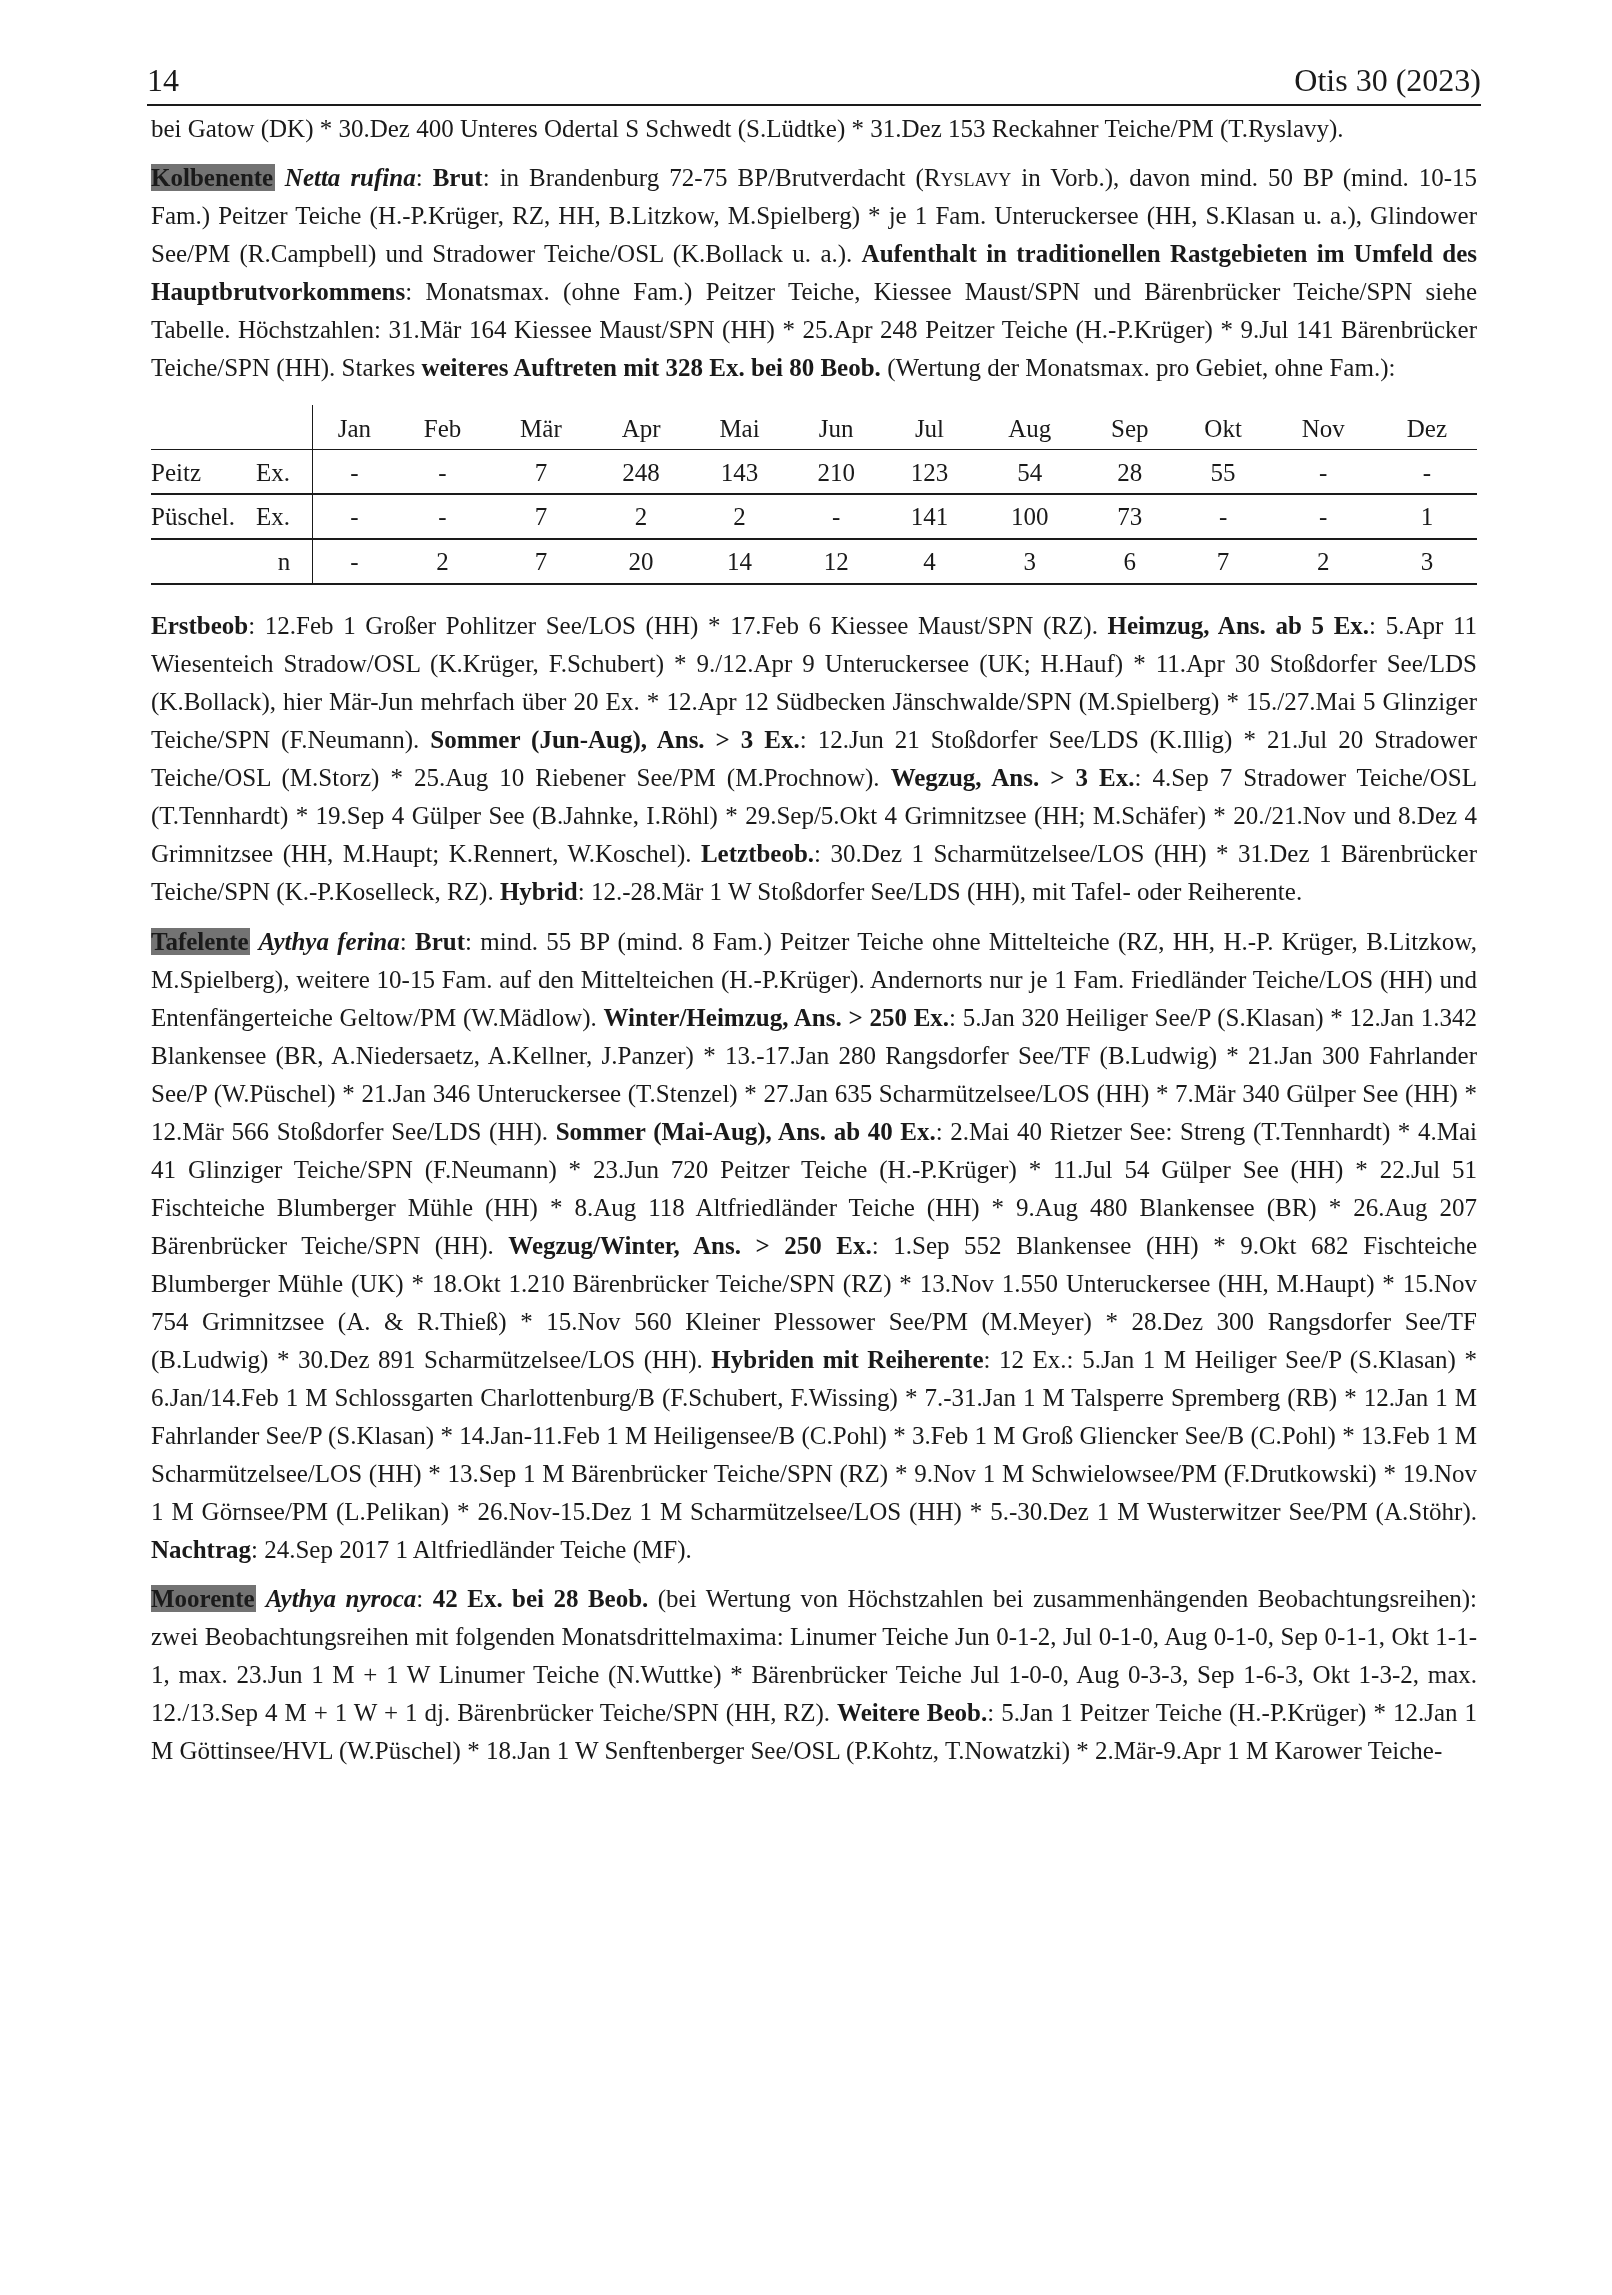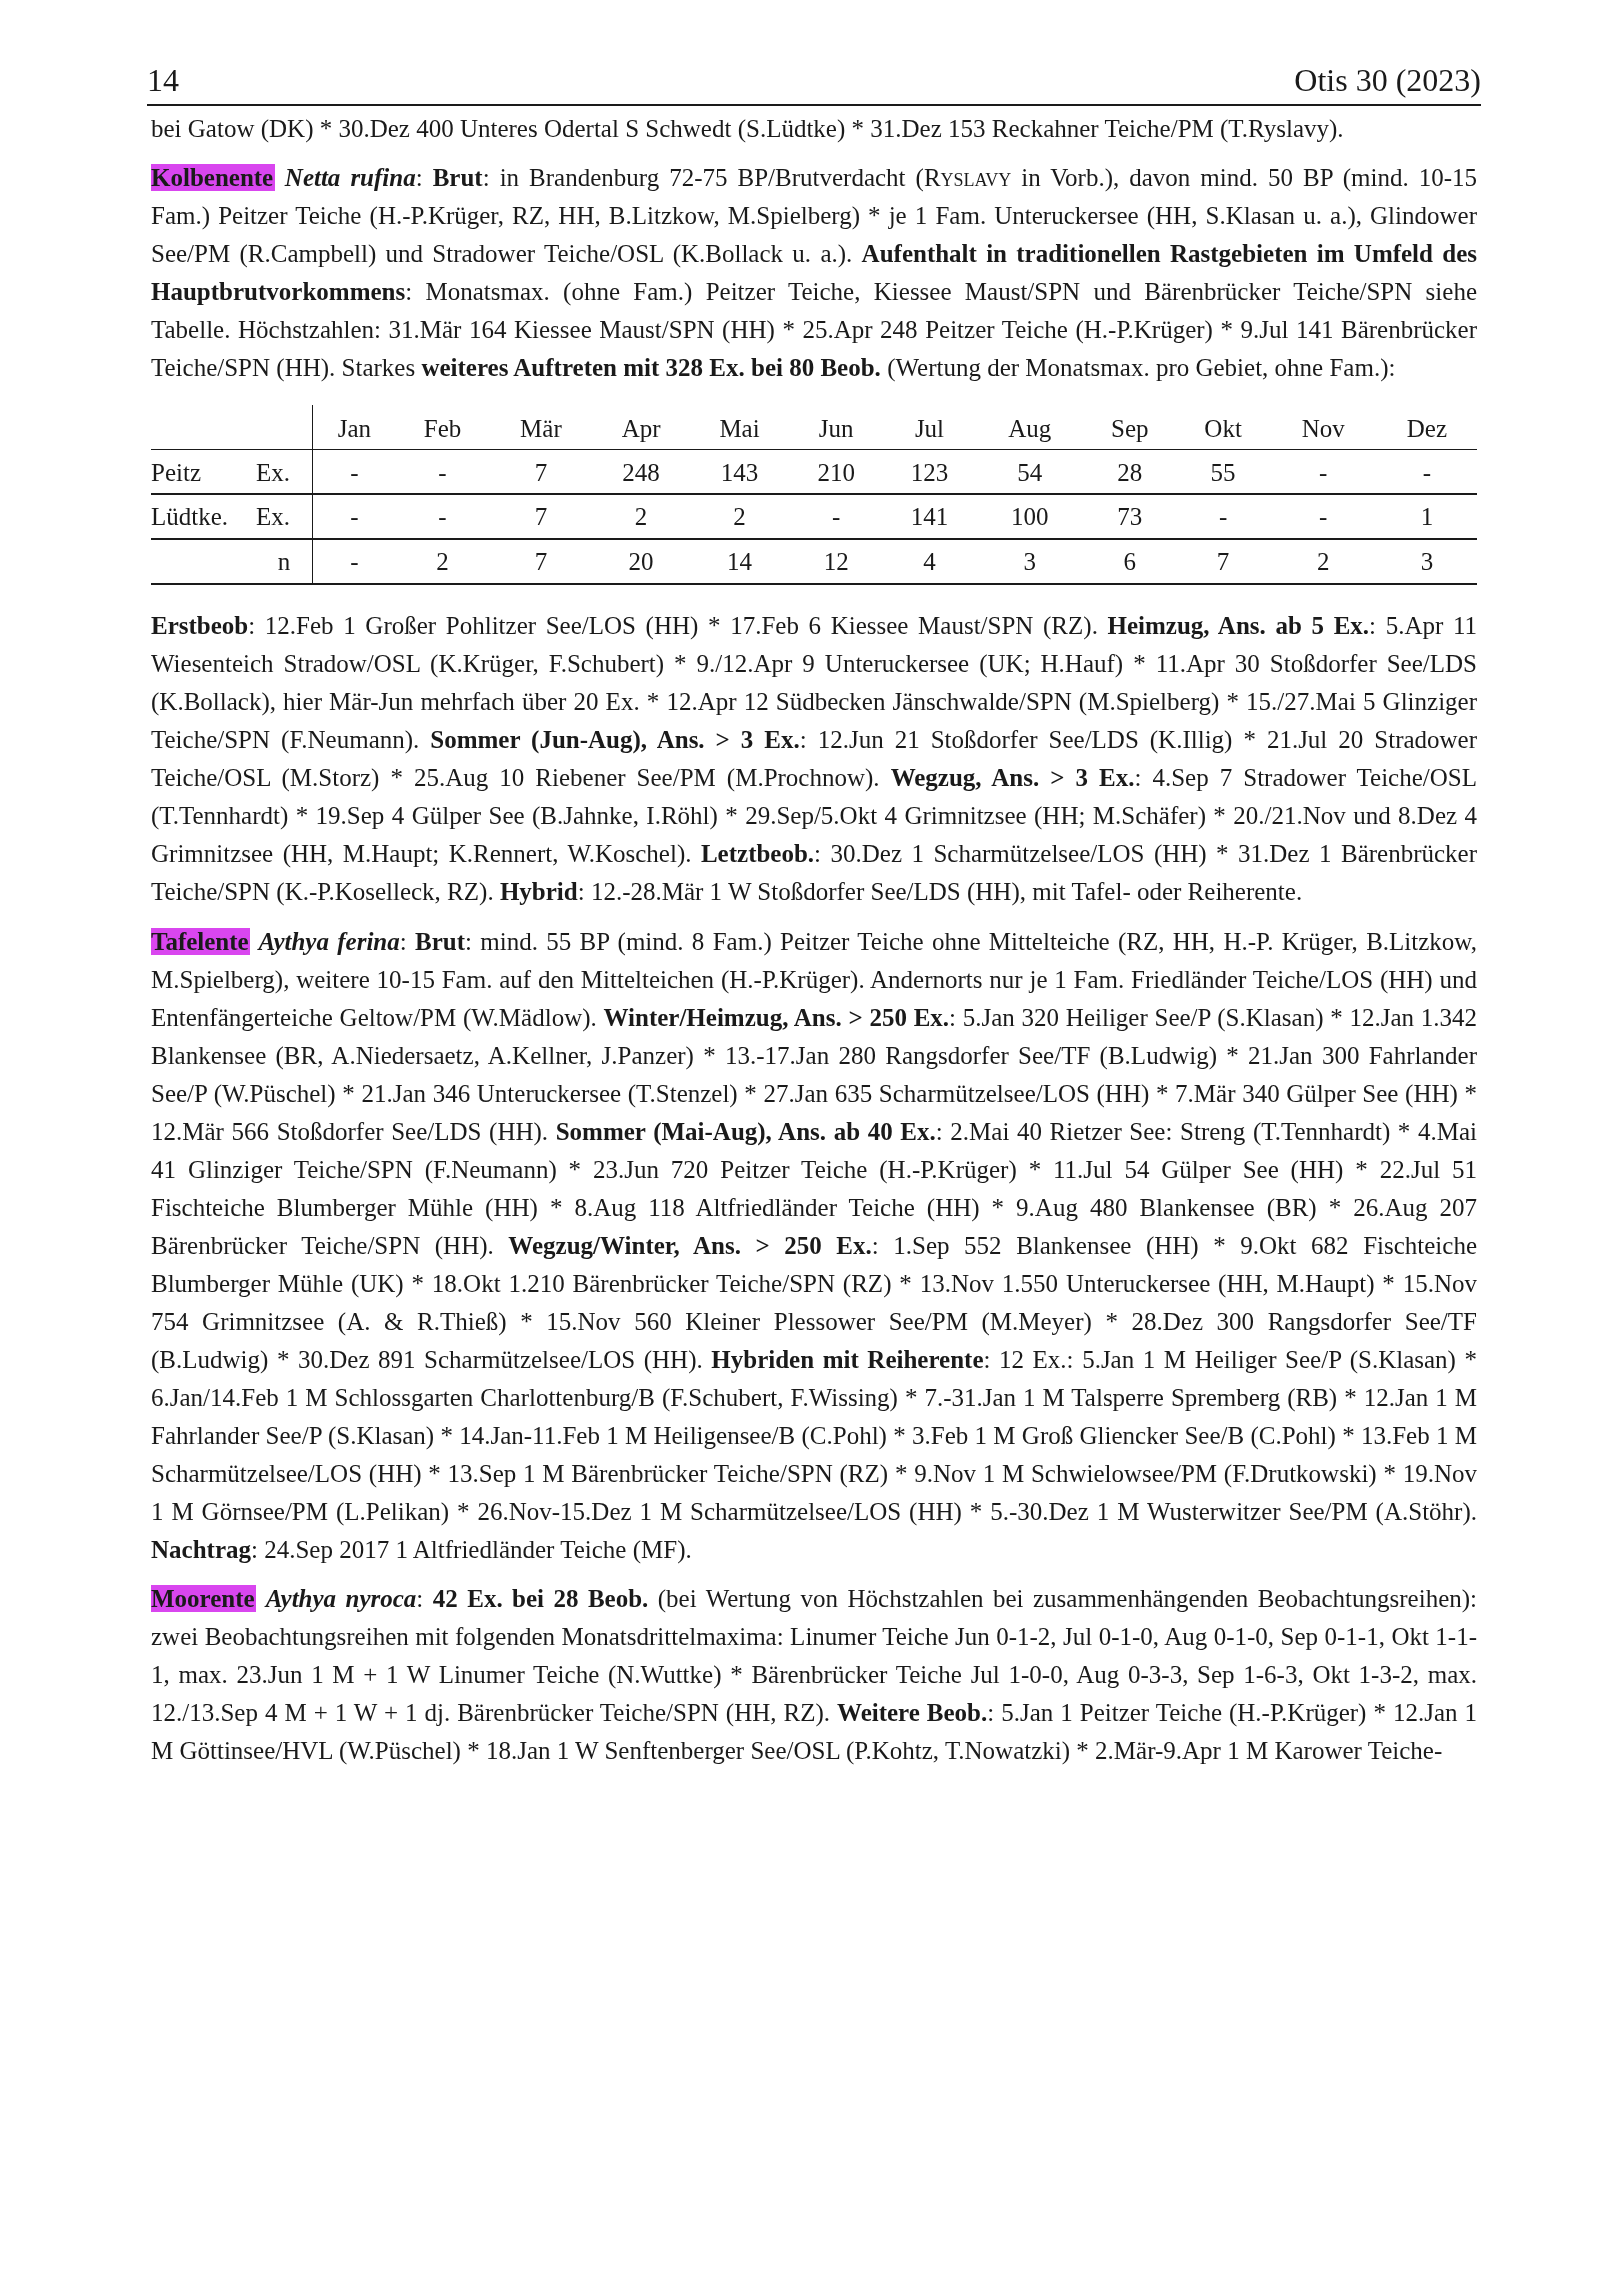--- a/index.html
+++ b/index.html
@@ -31,21 +31,21 @@
     line-height: 38px;
     text-align: justify;
     hyphens: manual;
     margin: 4px;
   }
   p.para { margin: 0 0 11.3px 0; }
   .first-para { margin-top: 6.4px; }
   b { font-weight: bold; }
   i { font-style: italic; }
   .species-name {
-    background: #d946ef;
+    background: #737373;
     font-weight: bold;
     padding: 0 1.6px 0 0;
   }
   .smallcaps { font-variant: small-caps; }
   table.data {
     width: 100%;
     border-collapse: collapse;
     font-size: 25px;
     margin: 17.7px 0 22.6px 0;
   }
@@ -110,21 +110,21 @@
         <td>143</td>
         <td>210</td>
         <td>123</td>
         <td>54</td>
         <td>28</td>
         <td>55</td>
         <td>-</td>
         <td>-</td>
       </tr>
       <tr class="sep">
-        <td class="lbl">Lüdtke.</td>
+        <td class="lbl">Püschel.</td>
         <td class="unit">Ex.</td>
         <td class="vline"></td>
         <td>-</td>
         <td>-</td>
         <td>7</td>
         <td>2</td>
         <td>2</td>
         <td>-</td>
         <td>141</td>
         <td>100</td>

